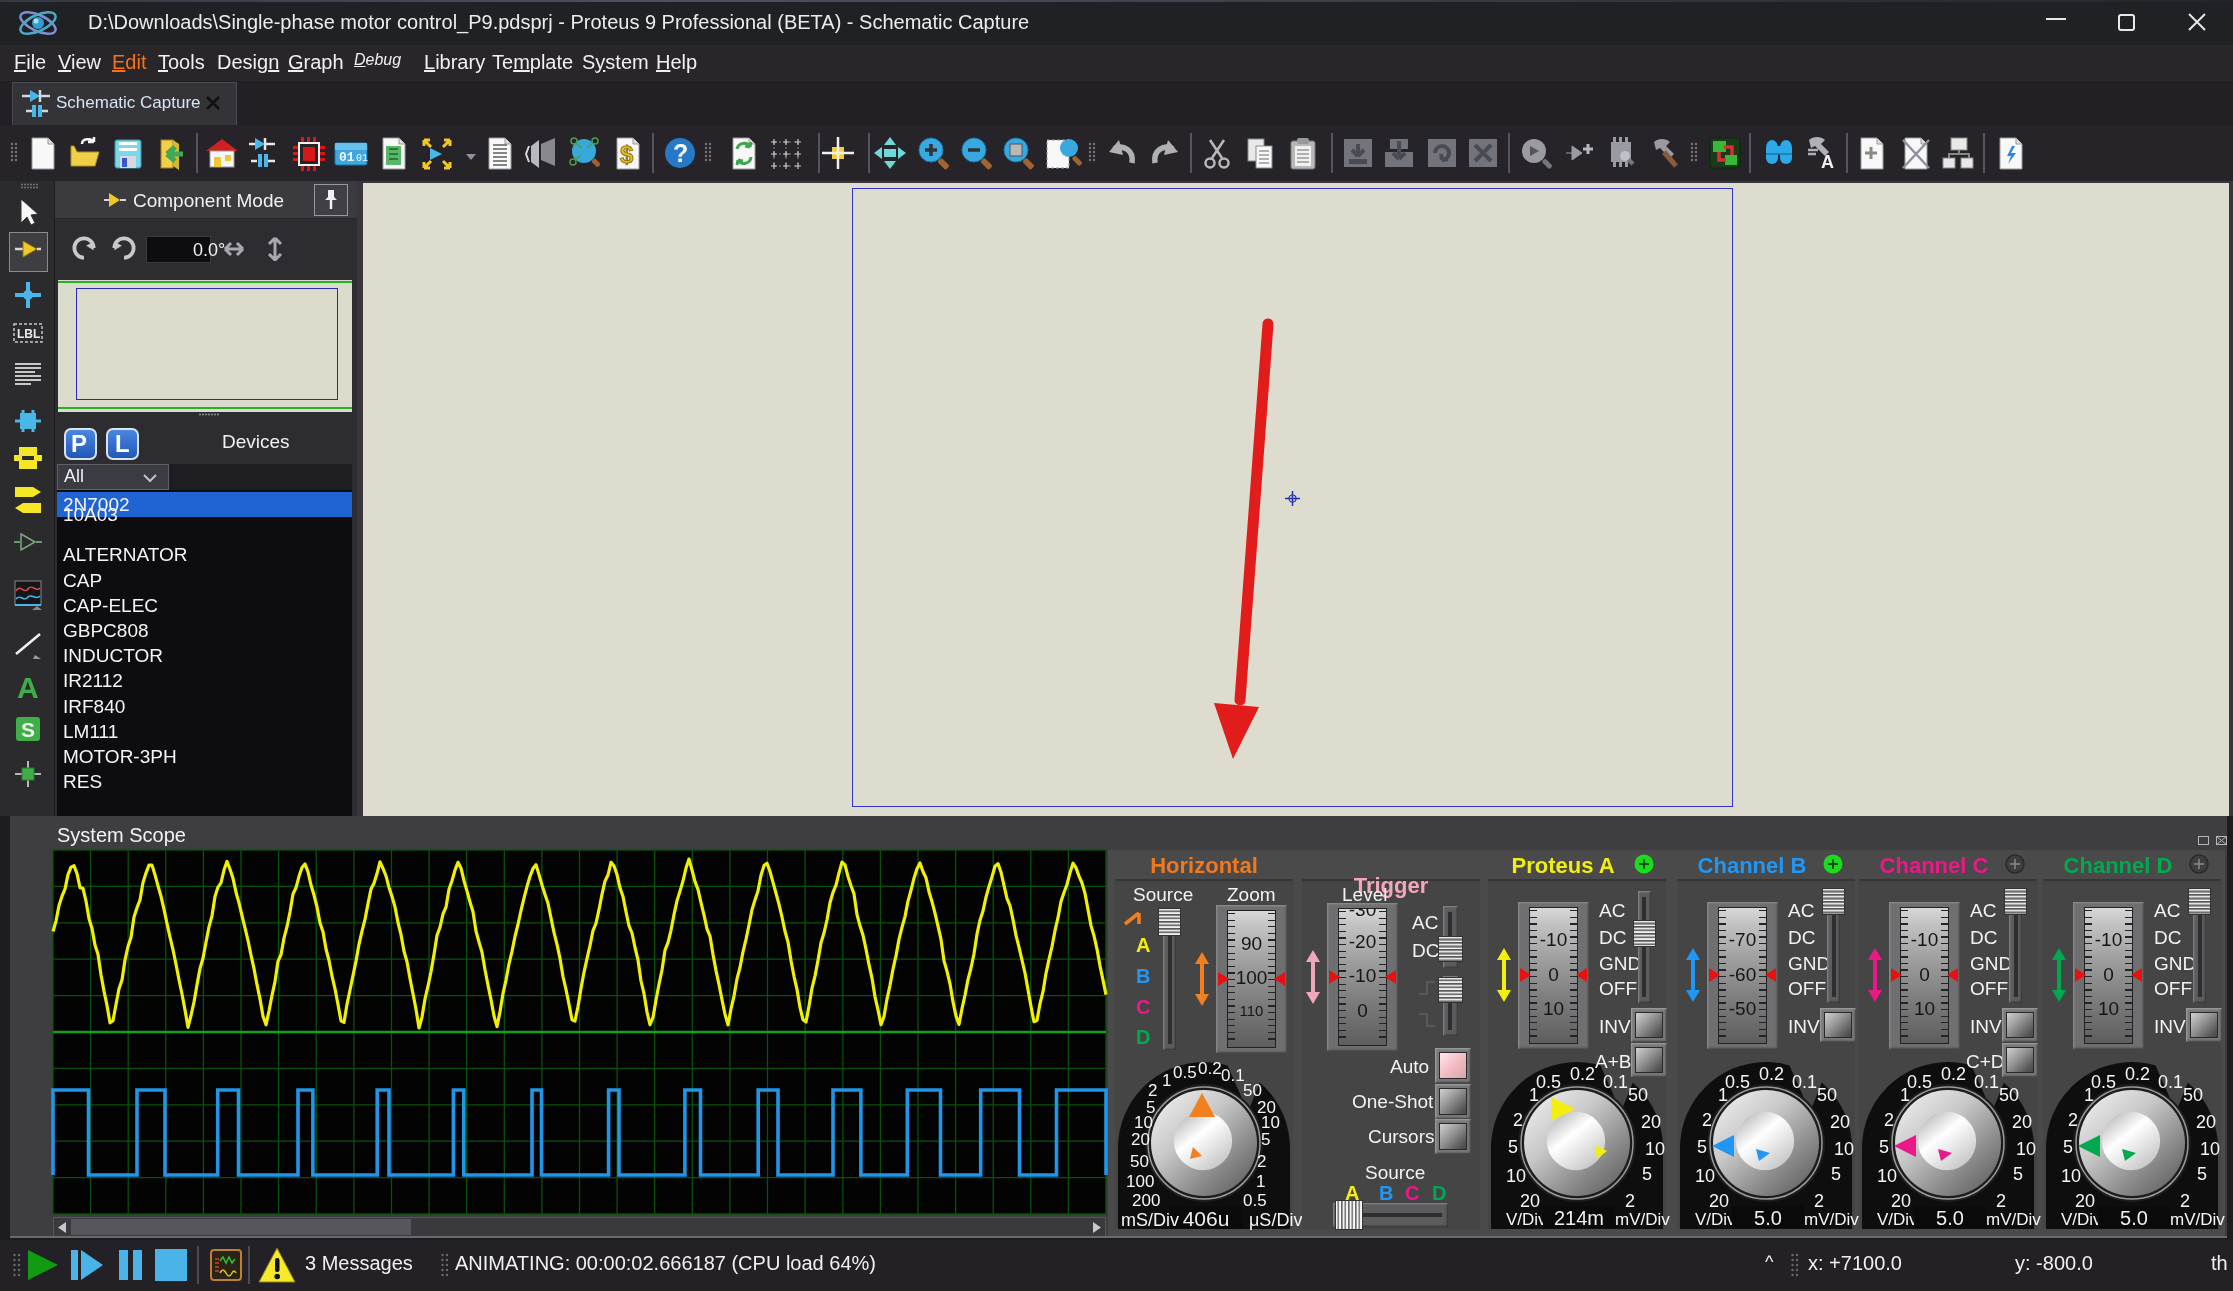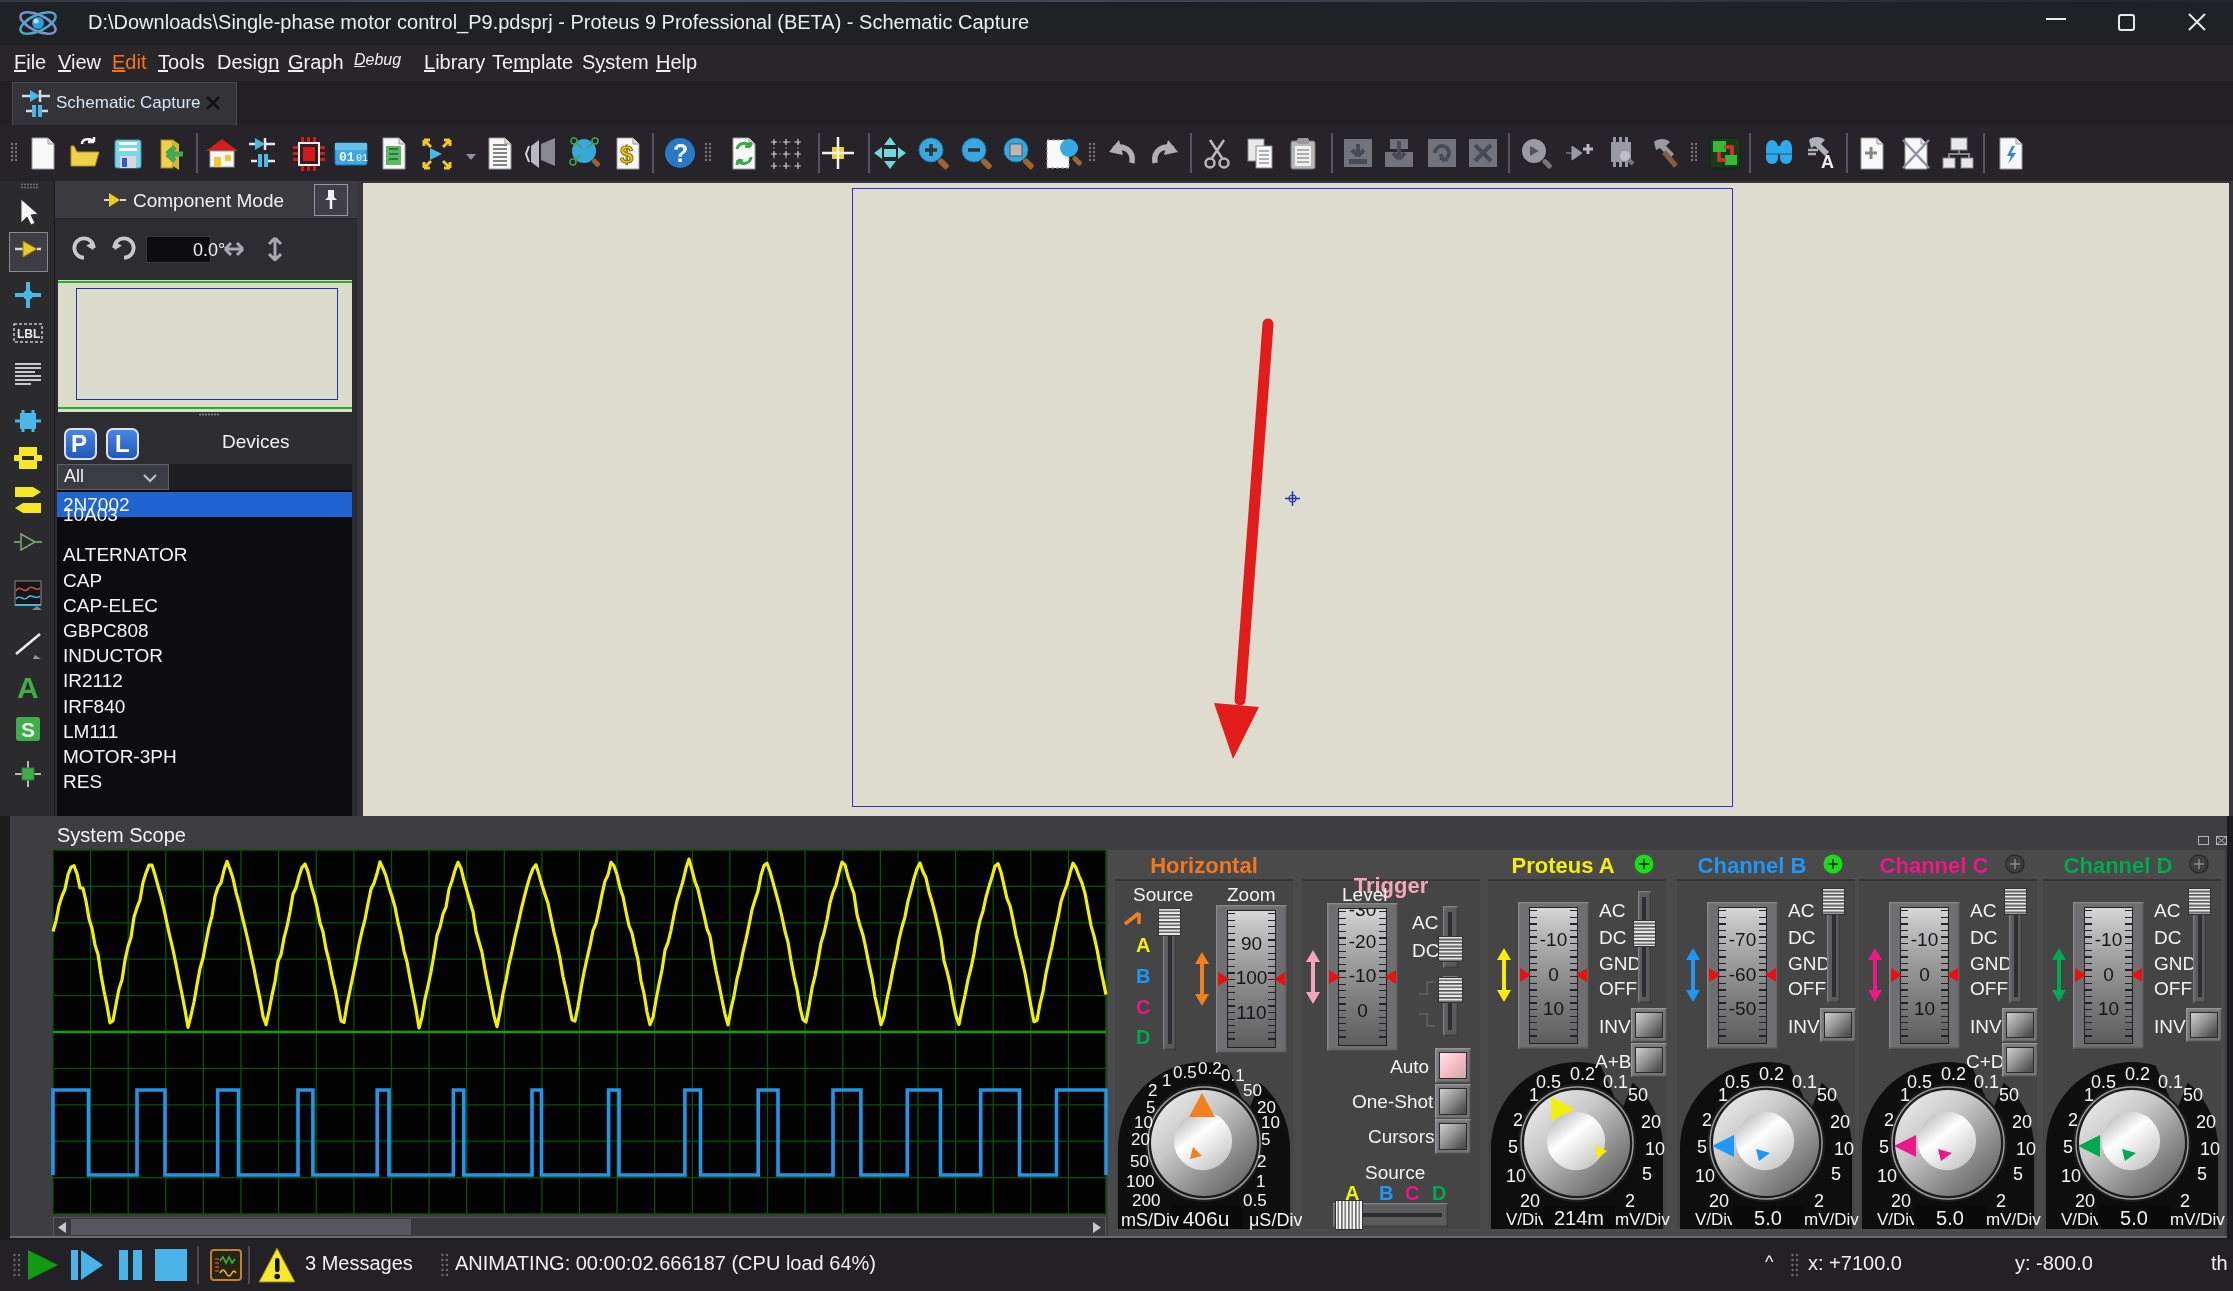--- a/index.html
+++ b/index.html
@@ -983,21 +983,21 @@
 <div style="position:absolute;left:1216px;top:905px;width:71px;height:148px;background:#6f6f71;box-shadow:inset 1px 1px 2px rgba(255,255,255,0.25), inset -1px -1px 2px rgba(0,0,0,0.4);"></div>
 <div style="position:absolute;left:1227px;top:910px;width:49px;height:138px;background:linear-gradient(180deg,#d8d8d8 0%,#c2c2c2 12%,#9c9c9c 40%,#7a7a7a 70%,#5e5e5e 100%);border:1px solid #222;"></div>
 <div style="position:absolute;left:1228px;top:913px;width:7px;height:132px;background:repeating-linear-gradient(180deg,#23232a 0px,#23232a 1.3px,rgba(0,0,0,0) 1.3px,rgba(0,0,0,0) 6.6px);"></div>
 <div style="position:absolute;left:1268px;top:913px;width:7px;height:132px;background:repeating-linear-gradient(180deg,#23232a 0px,#23232a 1.3px,rgba(0,0,0,0) 1.3px,rgba(0,0,0,0) 6.6px);"></div>
 <div class="t" style="left:1227px;top:933px;font-size:19px;color:#15151a;font-weight:normal;">
     <div style="width:49px;text-align:center;">90</div>
   </div>
 <div class="t" style="left:1227px;top:967px;font-size:19px;color:#15151a;font-weight:normal;">
     <div style="width:49px;text-align:center;">100</div>
   </div>
-<div class="t" style="left:1227px;top:1002px;font-size:19px;color:#15151a;font-weight:normal;">
+<div class="t" style="left:1227px;top:1002px;font-size:15px;color:#15151a;font-weight:normal;">
     <div style="width:49px;text-align:center;">110</div>
   </div>
 <svg style="left:1218px;top:972px;" width="11" height="14">
     <path d="M0 0 L11 7 L0 14 Z" fill="#e81010"></path>
   </svg>
 <svg style="left:1274px;top:972px;" width="11" height="14">
     <path d="M11 0 L0 7 L11 14 Z" fill="#e81010"></path>
   </svg>
 <svg style="left:1194px;top:952px;" width="16" height="54" viewBox="0 0 16 54">
 <path d="M8 9 V45" stroke="#f08020" stroke-width="4"></path>

